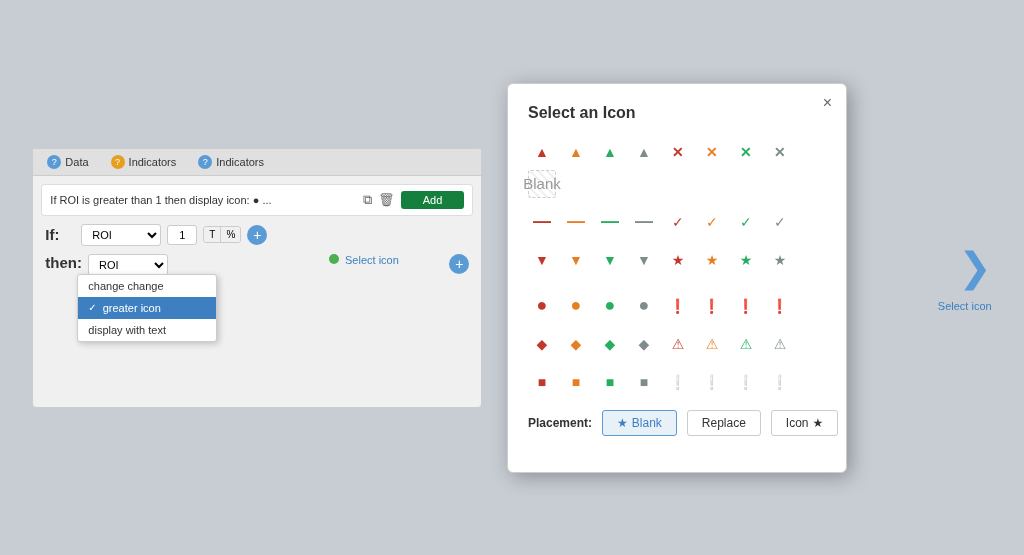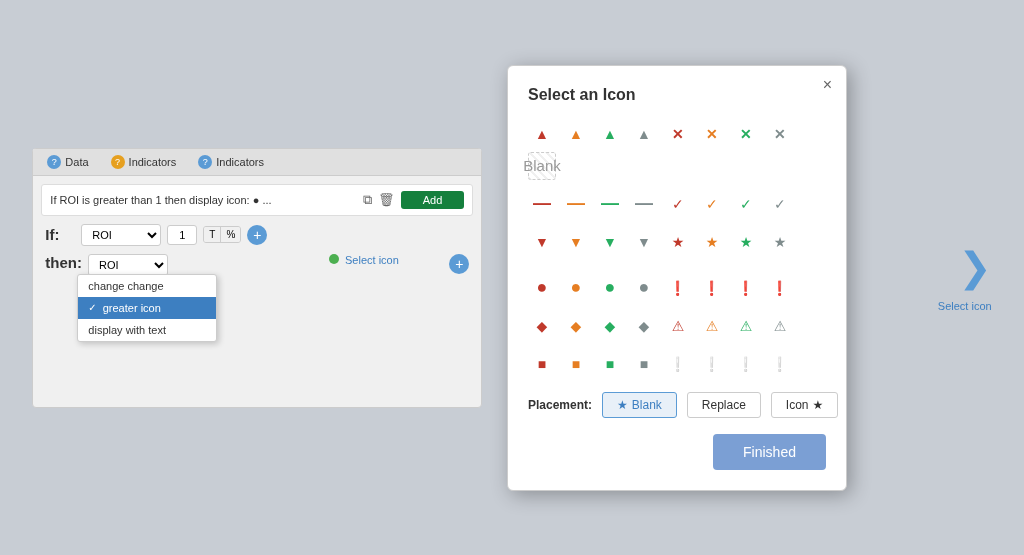--- a/index.html
+++ b/index.html
@@ -470,21 +470,18 @@
     </button>
     <button class="placement-btn">
       <span>Replace</span>
     </button>
     <button class="placement-btn">
       <span>Icon</span>
       <span>★</span>
     </button>
   </div>
 
-  <div class="dialog-footer">
-    <button class="finished-btn">Finished</button>
-  </div>
 </div>
 
 <div class="right-bg">
   <div style="color:#5b9bd5; font-size:40px; margin-bottom:10px;">❯</div>
   <a class="right-select-link">Select icon</a>
 </div>
 
 </body></html>

